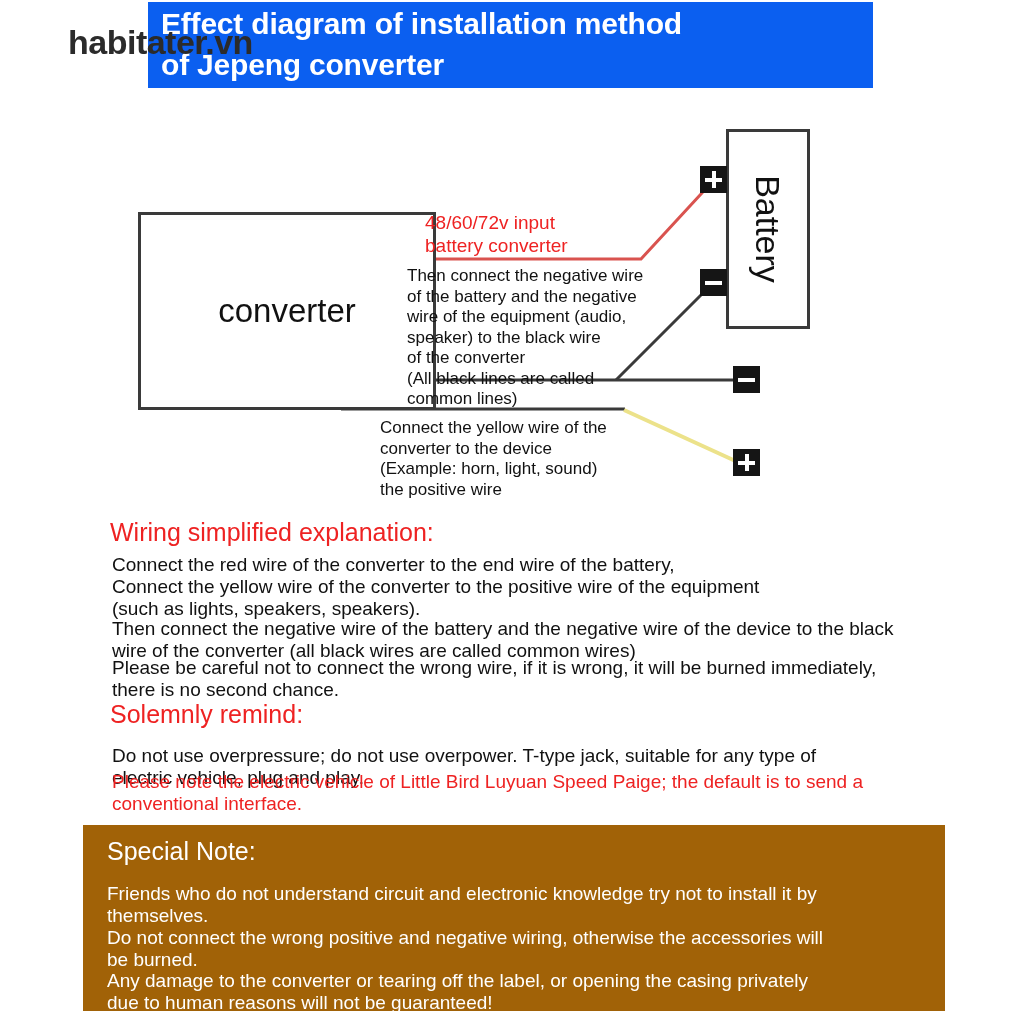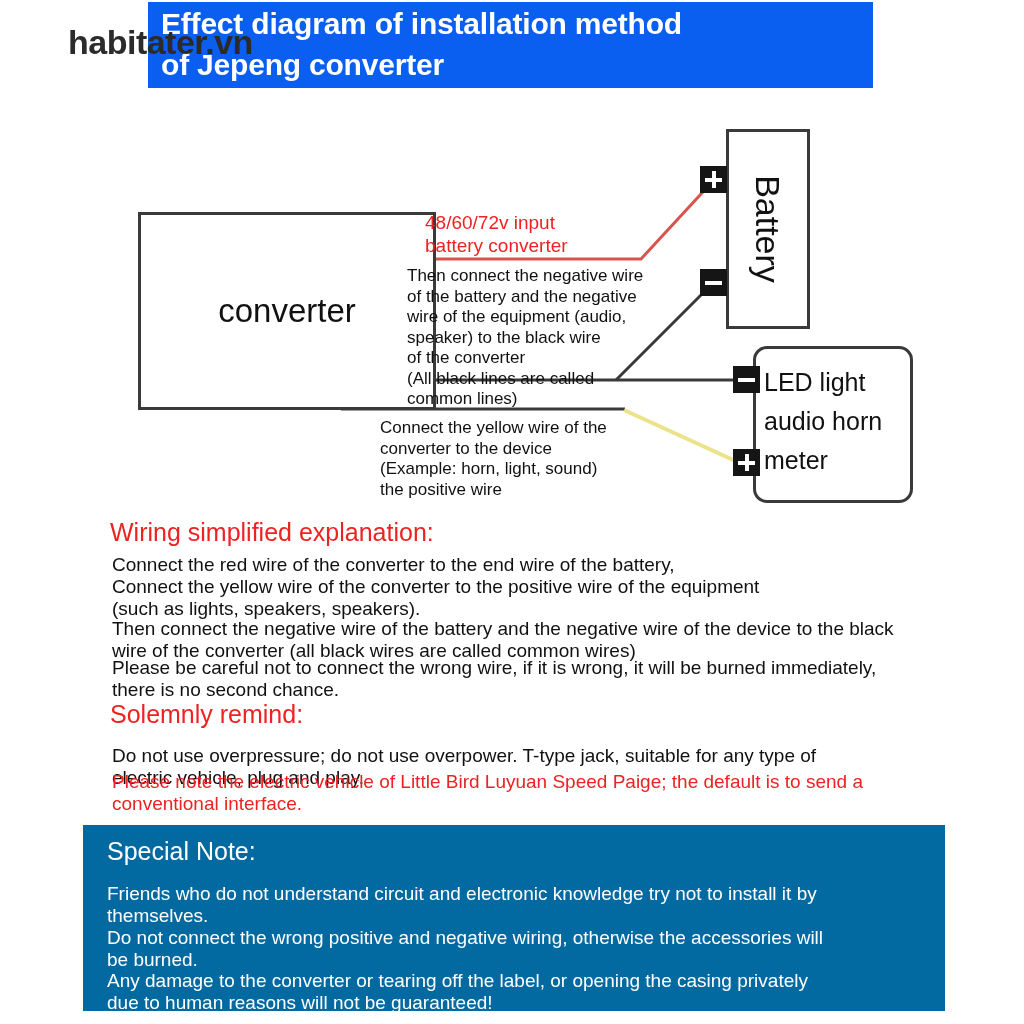--- a/index.html
+++ b/index.html
@@ -201,21 +201,21 @@
   #remind-p1   { left: 112px; top: 730px; margin-top: 15px; }
   #remind-p2   { left: 112px; top: 771px; }
 
   
   #special-note-box {
     position: absolute;
     left: 83px;
     top: 825px;
     width: 862px;
     height: 186px;
-    background: #0369a1;
+    background: #a16207;
   }
   #special-note-head {
     position: absolute;
     left: 24px;
     top: 12px;
     color: #ffffff;
     font-size: 25px;
     white-space: nowrap;
   }
   .note-p {
@@ -260,25 +260,20 @@
   </svg>
 
   <div class="box" id="converter-box">
     <div id="converter-label">converter</div>
   </div>
 
   <div class="box" id="battery-box">
     <div id="battery-label">Battery</div>
   </div>
 
-  <div class="box" id="led-box">
-    <div id="led-label">LED light
-audio horn
-meter</div>
-  </div>
 
   <div class="terminal" id="bat-plus">
     <span class="bar-h"></span>
     <span class="bar-v"></span>
   </div>
   <div class="terminal" id="bat-minus">
     <span class="bar-h"></span>
   </div>
   <div class="terminal" id="led-minus">
     <span class="bar-h"></span>

